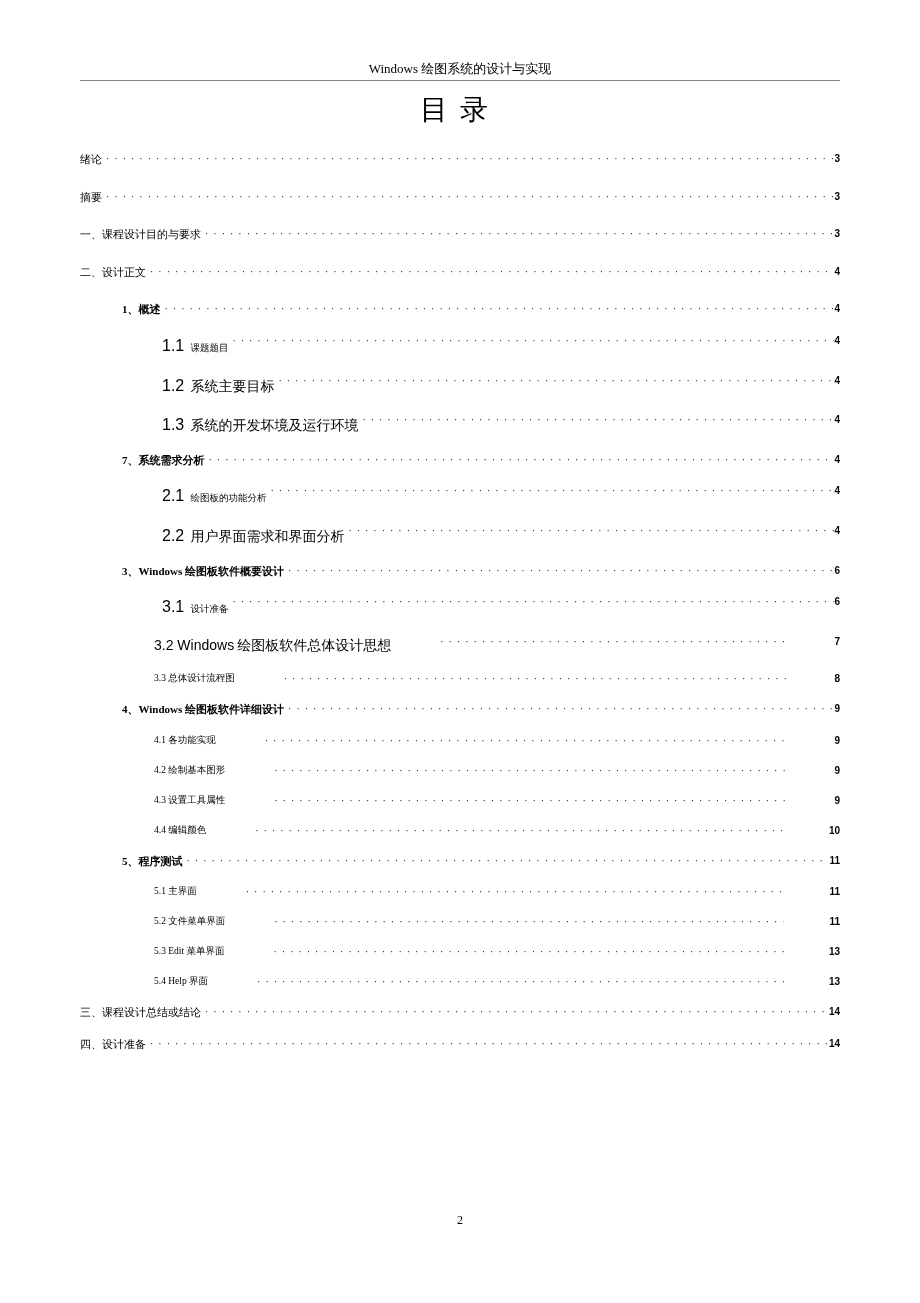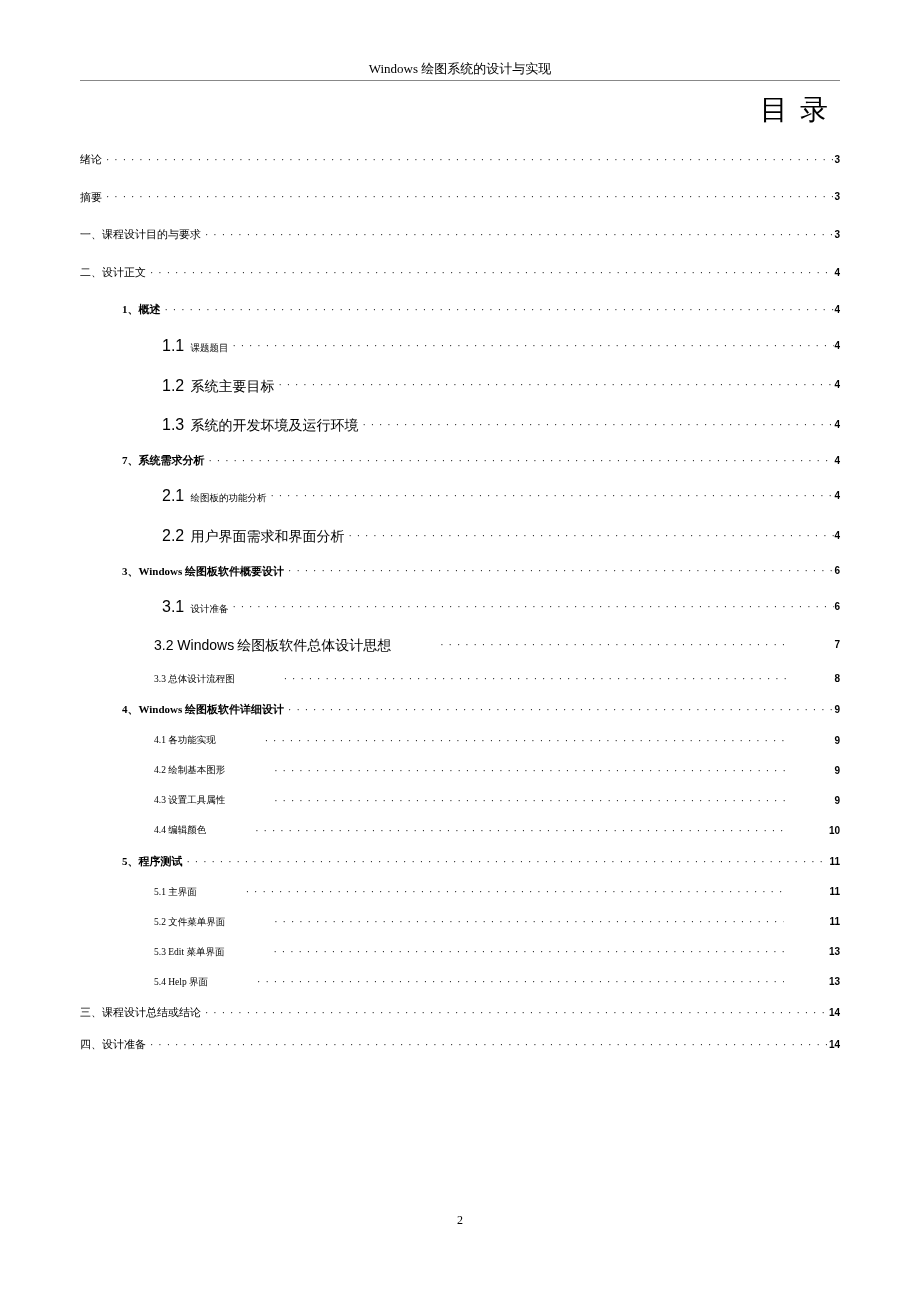--- a/index.html
+++ b/index.html
@@ -20,34 +20,34 @@
     font-size: 13px;
     font-family: "SimSun", "宋体", serif;
     margin-bottom: 2px;
   }
   .hr {
     border: none;
     border-top: 1px solid #888;
     margin: 0 0 10px 0;
   }
   .toc-title {
-    text-align: right;
+    text-align: center;
     font-size: 28px;
     letter-spacing: 12px;
     font-family: "SimSun", "宋体", serif;
     margin: 10px 0 22px 0;
     font-weight: normal;
   }
   .toc {
     font-size: 11px;
     line-height: 1.6;
   }
   .row {
     display: flex;
-    align-items: center;
+    align-items: flex-start;
     margin-bottom: 20px;
     white-space: nowrap;
   }
   .row.small-gap { margin-bottom: 14px; }
   .label {
     flex: 0 0 auto;
     font-family: "SimSun", "宋体", "Arial", sans-serif;
   }
   .bold { font-weight: bold; }
   .dots {

